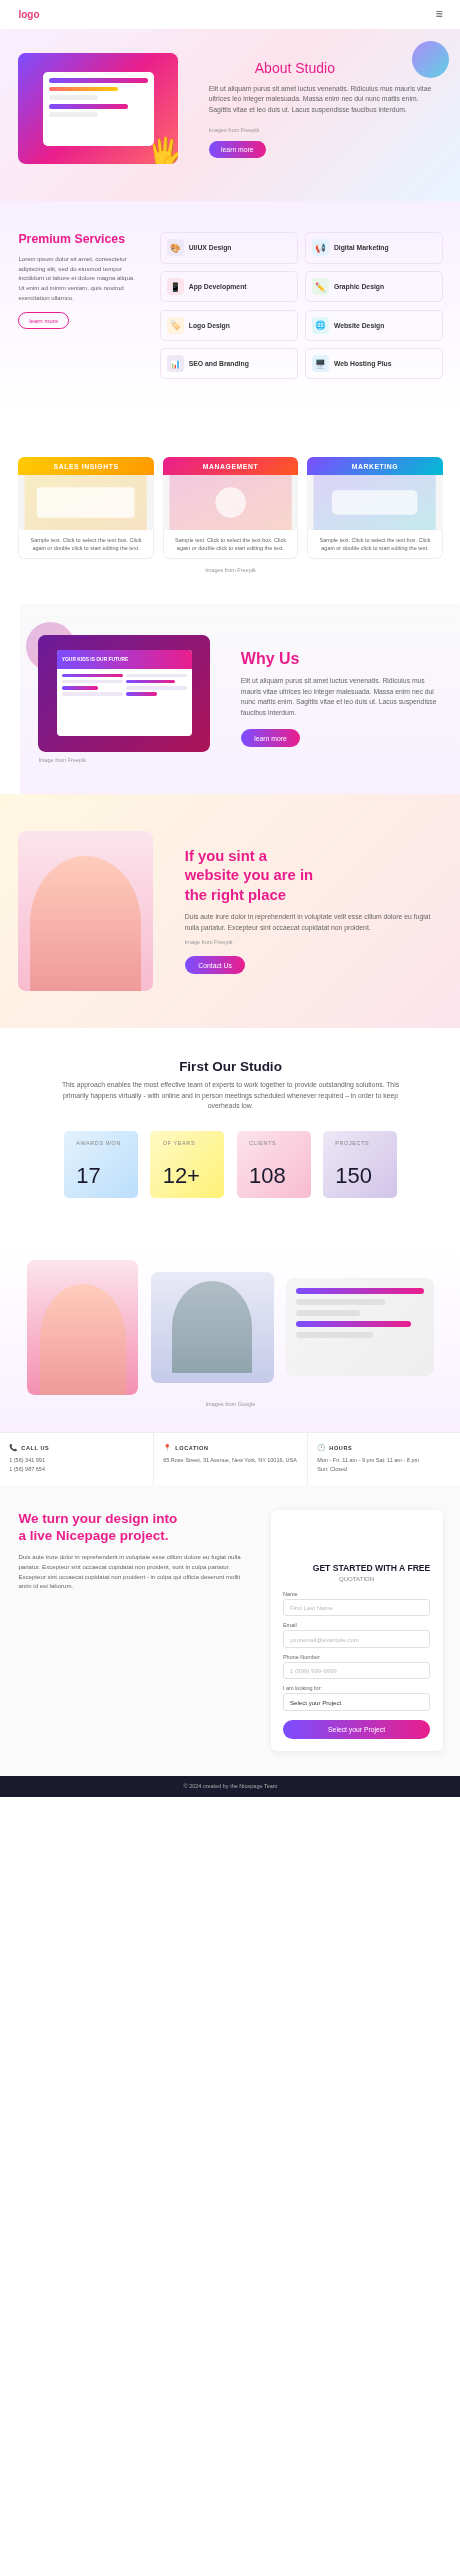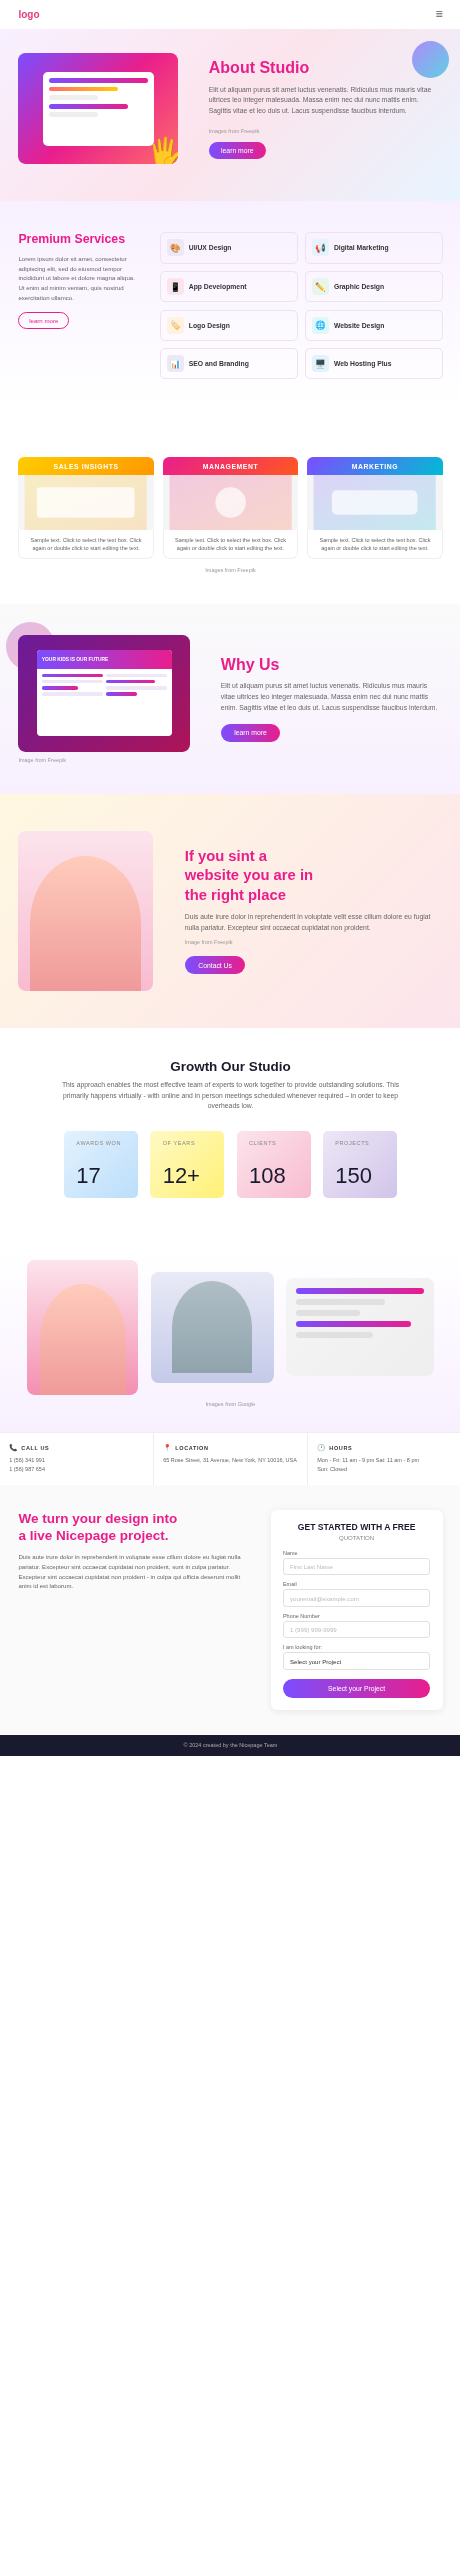--- a/index.html
+++ b/index.html
@@ -17,21 +17,21 @@
     .hero-img-box { width: 160px; height: 111px; background: linear-gradient(135deg, #7c4dff, #e91e8c, #ff6b6b); border-radius: 7.4px; display: flex; align-items: center; justify-content: center; overflow: hidden; position: relative; }
     .hero-img-inner { width: 111px; height: 74px; background: #fff; border-radius: 4.9px; display: flex; flex-direction: column; gap: 3.7px; padding: 6.1px; }
     .hero-img-bar { height: 4.9px; border-radius: 2.5px; background: linear-gradient(90deg, #7c4dff, #e91e8c); }
     .hero-img-bar2 { height: 4.9px; border-radius: 2.5px; background: linear-gradient(90deg, #ff6b6b, #ffcc02); width: 70%; }
     .hero-img-bar3 { height: 4.9px; border-radius: 2.5px; background: #eee; width: 50%; }
     .hero-hand { position: absolute; bottom: -6.1px; right: -6.1px; font-size: 29.5px; }
     .hero-dots { position: absolute; top: 12.3px; left: 6.1px; }
     .hero-dots-grid { display: grid; grid-template-columns: repeat(5,4.9px); gap: 2.5px; }
     .hero-dots-grid span { width: 2.5px; height: 2.5px; background: #7c4dff; border-radius: 50%; opacity: 0.4; display: block; }
     .hero-text { flex: 1; }
-    .hero-text h1 { font-size: 16px; font-weight: 700; color: #1a1a2e; margin-bottom: 7.4px; }
+    .hero-text h1 { font-size: 14px; font-weight: 400; color: #1a1a2e; margin-bottom: 7.4px; margin-left: 46px; }
     .hero-text h1 span { color: #e91e8c; }
     .hero-text p { font-size: 6.8px; color: #666; line-height: 1.6; margin-bottom: 9.8px; }
     .hero-btn { background: linear-gradient(90deg, #7c4dff, #e91e8c); color: #fff; border: none; padding: 4.9px 12.3px; border-radius: 12.3px; font-size: 6.8px; cursor: pointer; }
     .hero-circle { position: absolute; top: 12.3px; right: 12.3px; width: 37px; height: 37px; background: linear-gradient(135deg, #7c4dff, #00bcd4); border-radius: 50%; opacity: 0.6; }
 
     
     .premium { background: linear-gradient(180deg, #f8f0ff 0%, #fff 100%); padding: 31px 18.4px; }
     .premium-inner { display: flex; gap: 18.4px; }
     .premium-left { width: 123px; flex-shrink: 0; }
     .premium-left h2 { font-size: 12.3px; font-weight: 800; color: #e91e8c; margin-bottom: 7.4px; }
@@ -57,21 +57,21 @@
     .growth-card-header { padding: 6.1px 7.4px 4.9px; font-size: 6.8px; font-weight: 700; color: #fff; letter-spacing: 0.6px; }
     .card-sales { background: linear-gradient(135deg, #ffcc02, #ff9800); }
     .card-mgmt { background: linear-gradient(135deg, #e91e8c, #ff5722); }
     .card-mktg { background: linear-gradient(135deg, #7c4dff, #00bcd4); }
     .growth-card-img { height: 55px; background: #f5f5f5; display: flex; align-items: center; justify-content: center; overflow: hidden; }
     .growth-card-body { padding: 6.1px 7.4px; background: #fff; border: 0.6px solid #eee; border-top: none; border-radius: 0 0 6.1px 6.1px; }
     .growth-card-body p { font-size: 5.5px; color: #666; line-height: 1.5; }
     .growth-images-text { font-size: 5.5px; color: #999; margin-top: 7.4px; }
 
     
-    .whyus { padding: 31px 18.4px; background: linear-gradient(180deg, #fafafa 0%, #f8f0ff 100%); }
+    .whyus { padding: 31px 18.4px; background: linear-gradient(180deg, #fafafa 0%, #f8f0ff 100%); margin-left: 20px; }
     .whyus-inner { display: flex; gap: 18.4px; align-items: center; }
     .whyus-img { width: 184px; flex-shrink: 0; position: relative; }
     .whyus-img-box { width: 172px; height: 117px; background: linear-gradient(135deg, #6a1b9a, #ad1457); border-radius: 7.4px; display: flex; align-items: center; justify-content: center; overflow: hidden; position: relative; }
     .whyus-screen { width: 135px; height: 86px; background: #fff; border-radius: 3.7px; position: relative; overflow: hidden; }
     .whyus-screen-top { height: 18.4px; background: linear-gradient(90deg, #7c4dff, #e91e8c); display: flex; align-items: center; padding: 0 4.9px; }
     .whyus-screen-text { font-size: 4.9px; color: #fff; font-weight: 700; }
     .whyus-screen-body { padding: 4.9px; display: flex; gap: 3.7px; }
     .whyus-col { flex: 1; }
     .whyus-bar { height: 3.7px; background: #ede7f6; border-radius: 1.8px; margin-bottom: 2.5px; }
     .whyus-bar.filled { background: linear-gradient(90deg, #7c4dff, #e91e8c); }
@@ -128,21 +128,21 @@
     .contact-icon { font-size: 6.8px; }
     .contact-block p { font-size: 5.5px; color: #666; line-height: 1.6; }
 
     
     .footer-main { display: flex; background: #fafafa; padding: 24.6px 18.4px; gap: 18.4px; }
     .footer-left { flex: 1; }
     .footer-left h2 { font-size: 13.5px; font-weight: 800; color: #1a1a2e; margin-bottom: 7.4px; line-height: 1.3; }
     .footer-left h2 span { color: #e91e8c; }
     .footer-left p { font-size: 6.1px; color: #666; line-height: 1.6; }
     .footer-right { width: 172px; flex-shrink: 0; background: #fff; border-radius: 6.1px; padding: 12.3px; box-shadow: 0 1.2px 7.4px rgba(0,0,0,0.07); }
-    .form-title { font-size: 8.6px; font-weight: 700; color: #1a1a2e; margin-bottom: 2.5px; text-align: center; }
+    .form-title { font-size: 8.6px; font-weight: 700; color: #1a1a2e; margin-bottom: 2.5px; text-align: right; margin-top: 41px; }
     .form-subtitle { font-size: 6.1px; color: #888; text-align: center; margin-bottom: 8.6px; }
     .form-group { margin-bottom: 6.1px; }
     .form-label { font-size: 5.5px; color: #666; margin-bottom: 1.8px; display: block; }
     .form-input { width: 100%; padding: 4.3px 6.1px; border: 0.6px solid #e0e0e0; border-radius: 3.1px; font-size: 6.1px; color: #333; outline: none; }
     .form-input::placeholder { color: #bbb; }
     .form-select { width: 100%; padding: 4.3px 6.1px; border: 0.6px solid #e0e0e0; border-radius: 3.1px; font-size: 6.1px; color: #333; outline: none; background: #fff; appearance: none; cursor: pointer; }
     .btn-submit { width: 100%; background: linear-gradient(90deg, #7c4dff, #e91e8c); color: #fff; border: none; padding: 6.1px; border-radius: 12.3px; font-size: 6.8px; cursor: pointer; margin-top: 3.1px; }
 
     
     .footer-bottom { background: #1a1a2e; color: #aaa; text-align: center; padding: 7.4px; font-size: 5.5px; }
@@ -367,21 +367,21 @@
       <span>website you are in</span><br>
       <span>the right place</span>
     </h2>
     <p>Duis aute irure dolor in reprehenderit in voluptate velit esse cillum dolore eu fugiat nulla pariatur. Excepteur sint occaecat cupidatat non proident.</p>
     <p class="img-credit">Image from Freepik</p>
     <button class="btn-gradient">Contact Us</button>
   </div>
 </section>
 
 <section class="about-studio">
-  <h2>Growth Our Studio</h2>
+  <h2>First Our Studio</h2>
   <p>This approach enables the most effective team of experts to work together to provide outstanding solutions. This primarily happens virtually - with online and in person meetings scheduled whenever required – in order to keep overheads low.</p>
   <div class="stats-row">
     <div class="stat-box blue-bg">
       <div class="stat-label">AWARDS WON</div>
       <div class="stat-num">17</div>
     </div>
     <div class="stat-box yellow-bg">
       <div class="stat-label">OF YEARS</div>
       <div class="stat-num">12+</div>
     </div>

